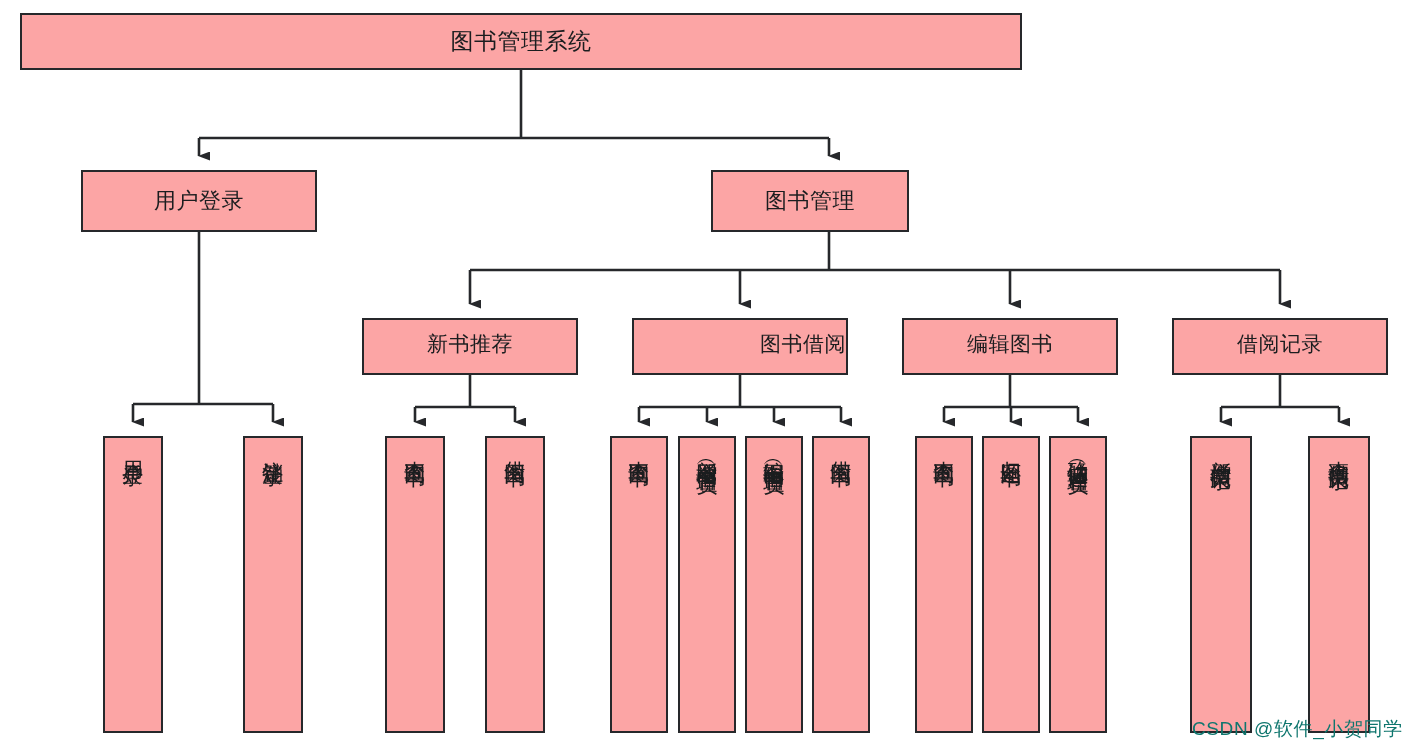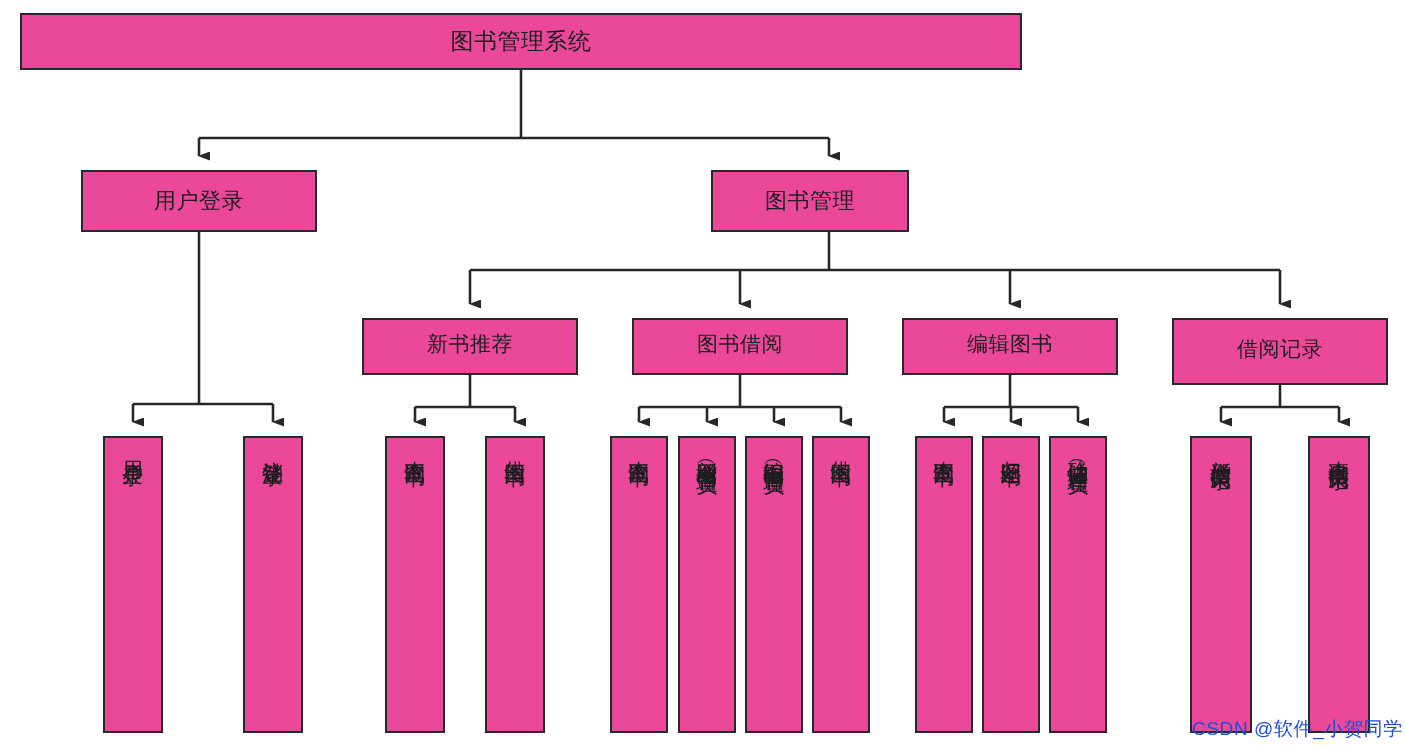--- a/index.html
+++ b/index.html
@@ -21,21 +21,21 @@
   #diagram-svg {
     position: absolute;
     left: 0;
     top: 0;
     width: 1405px;
     height: 747px;
   }
   .node {
     position: absolute;
     box-sizing: border-box;
-    background: #ec4899;
+    background: #fca5a5;
     border: 2px solid #26282b;
     display: flex;
     align-items: center;
     justify-content: center;
     color: #1b1d1f;
     z-index: 2;
   }
   .node-label {
     display: block;
     text-align: center;
@@ -55,21 +55,21 @@
     text-orientation: upright;
     letter-spacing: 2px;
     line-height: 1.02;
   }
   .node.root .node-label { font-size: 23px; }
   .node.level2 .node-label { font-size: 22px; }
   .node.level3 .node-label { font-size: 21px; font-family: Liberation Mono, monospace; }
   .node.leaf .node-label { font-size: 21px; }
   .watermark {
     position: absolute;
-    color: #1d4ed8;
+    color: #0f766e;
     font-size: 19px;
     letter-spacing: 0.6px;
     white-space: nowrap;
     z-index: 3;
     user-select: none;
   }
 </style>
 </head>
 <body>
 
@@ -125,27 +125,27 @@
   <div class="node level2 horizontal" style="left: 81px; top: 170px; width: 236px; height: 62px;">
     <span class="node-label">用户登录</span>
   </div>
   <div class="node level2 horizontal" style="left: 711px; top: 170px; width: 198px; height: 62px;">
     <span class="node-label">图书管理</span>
   </div>
 
   <div class="node level3 horizontal" style="left: 362px; top: 318px; width: 216px; height: 57px;">
     <span class="node-label">新书推荐</span>
   </div>
-  <div class="node level3 horizontal" style="left: 632px; top: 318px; width: 216px; height: 57px;">
+  <div class="node level3 horizontal" style="left: 632px; top: 318px; width: 216px; height: 57px; justify-content: flex-end;">
     <span class="node-label">图书借阅</span>
   </div>
   <div class="node level3 horizontal" style="left: 902px; top: 318px; width: 216px; height: 57px;">
     <span class="node-label">编辑图书</span>
   </div>
-  <div class="node level3 horizontal" style="left: 1172px; top: 318px; width: 216px; height: 67px;">
+  <div class="node level3 horizontal" style="left: 1172px; top: 318px; width: 216px; height: 57px;">
     <span class="node-label">借阅记录</span>
   </div>
 
   <div class="node leaf vertical" style="left: 103px; top: 436px; width: 60px; height: 297px;">
     <span class="node-label">用户登录</span>
   </div>
   <div class="node leaf vertical" style="left: 243px; top: 436px; width: 60px; height: 297px;">
     <span class="node-label">注销登录</span>
   </div>
   <div class="node leaf vertical" style="left: 385px; top: 436px; width: 60px; height: 297px;">

